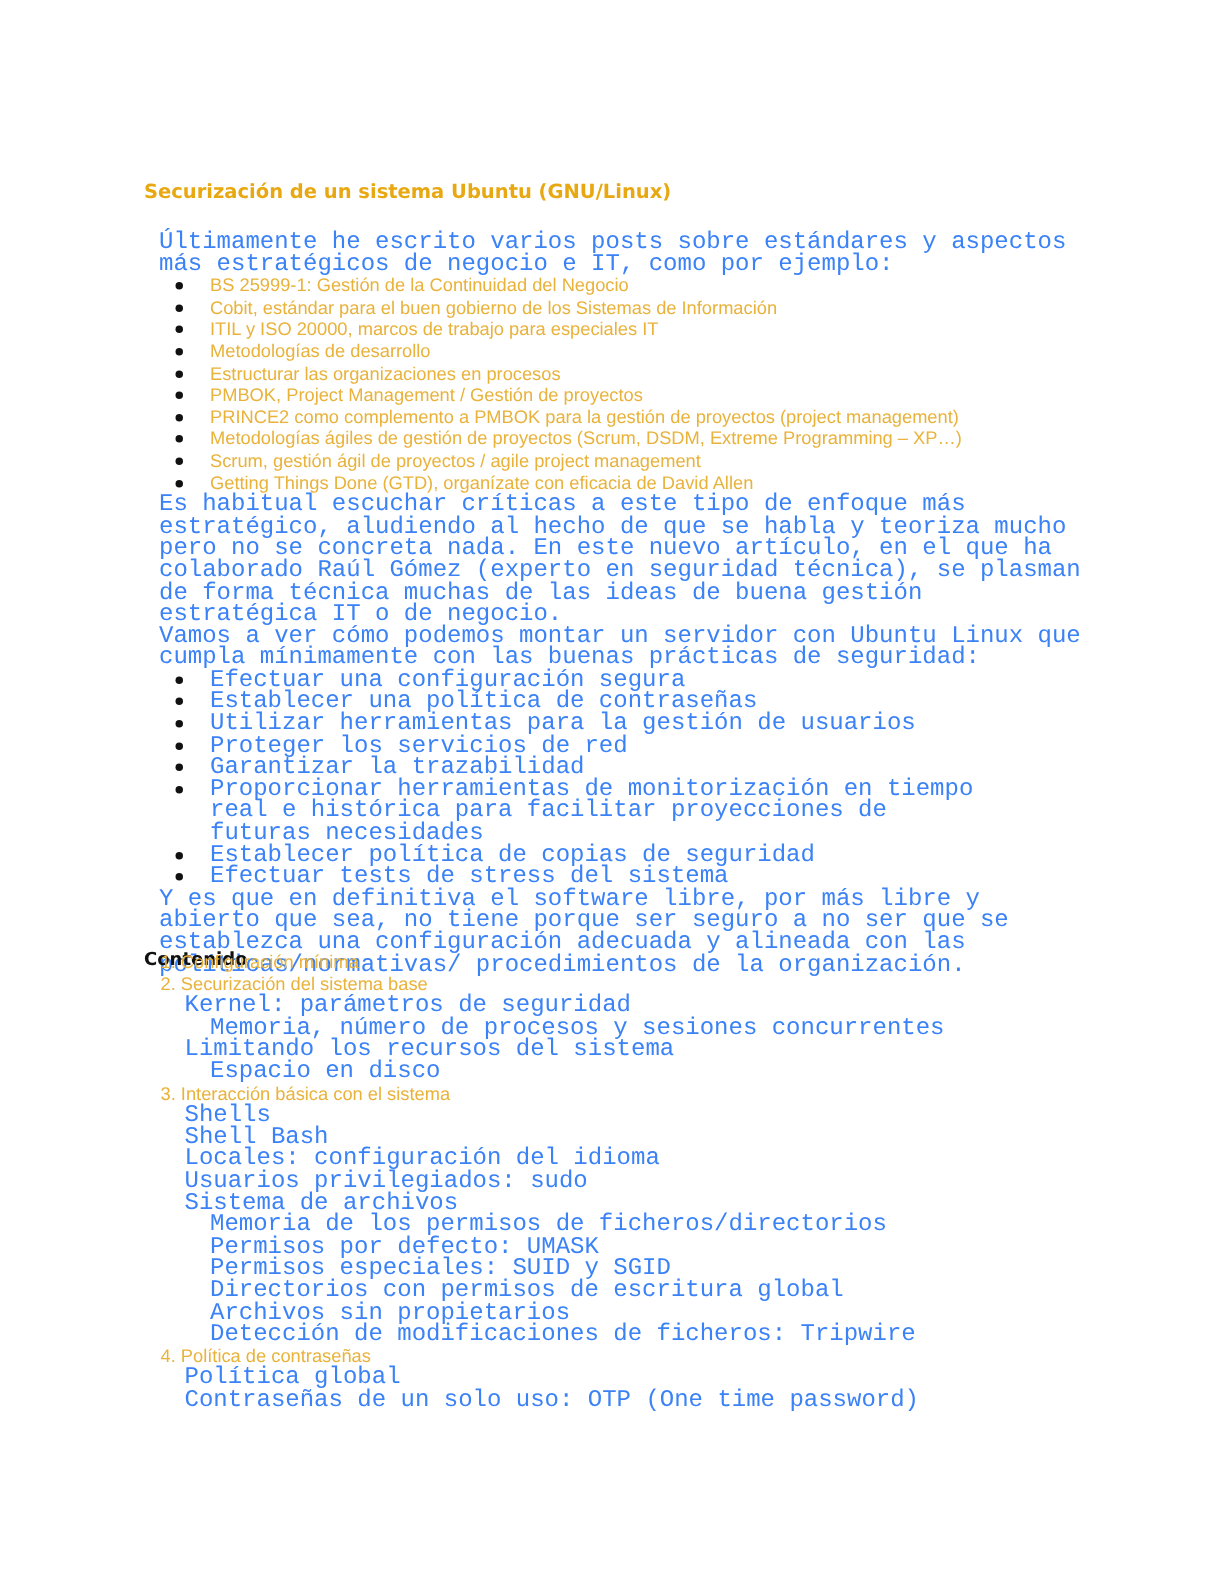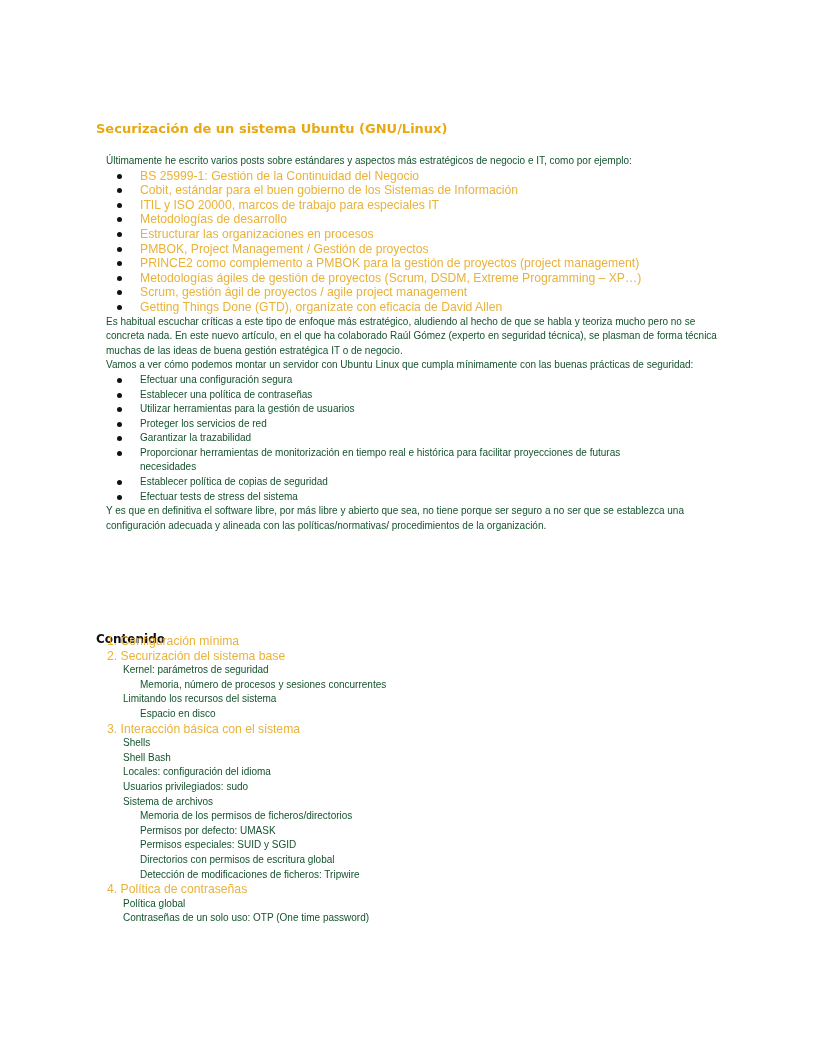--- a/index.html
+++ b/index.html
@@ -6,22 +6,22 @@
   body { width: 816px; height: 1056px; position: relative; overflow: hidden; }
   .page { position: absolute; left: 0; top: 0; width: 816px; height: 990px; }
 
   .title {
     position: absolute; left: 96px; top: 121px;
     font-family: "DejaVu Sans", sans-serif; font-weight: bold;
     font-size: 13px; color: #e8a812; margin: 0; white-space: nowrap;
   }
 
   .body-text {
-    font-family: Liberation Sans, sans-serif; font-size: 10px;
-    color: #14532d; line-height: 14.6px;
+    font-family: Liberation Mono, monospace; font-size: 16px;
+    color: #3b82f6; line-height: 14.6px;
   }
   .link-text {
     font-family: "Liberation Sans", sans-serif; font-size: 12.2px;
     color: #e9b23a; line-height: 14.6px;
   }
 
   .block { position: absolute; left: 106px; width: 620px; }
   .p { margin: 0; }
 
   ul.bullets { list-style: none; margin: 0; padding: 0; }
@@ -149,19 +149,20 @@
     <div class="toc-line lvl1 link-text">3. Interacción básica con el sistema</div>
     <div class="toc-line lvl2 body-text">Shells</div>
     <div class="toc-line lvl2 body-text">Shell Bash</div>
     <div class="toc-line lvl2 body-text">Locales: configuración del idioma</div>
     <div class="toc-line lvl2 body-text">Usuarios privilegiados: sudo</div>
     <div class="toc-line lvl2 body-text">Sistema de archivos</div>
     <div class="toc-line lvl3 body-text">Memoria de los permisos de ficheros/directorios</div>
     <div class="toc-line lvl3 body-text">Permisos por defecto: UMASK</div>
     <div class="toc-line lvl3 body-text">Permisos especiales: SUID y SGID</div>
     <div class="toc-line lvl3 body-text">Directorios con permisos de escritura global</div>
+    <div class="toc-line lvl3 body-text">Archivos sin propietarios</div>
     <div class="toc-line lvl3 body-text">Detección de modificaciones de ficheros: Tripwire</div>
     <div class="toc-line lvl1 link-text">4. Política de contraseñas</div>
     <div class="toc-line lvl2 body-text">Política global</div>
     <div class="toc-line lvl2 body-text">Contraseñas de un solo uso: OTP (One time password)</div>
   </div>
 
 </div>
 
 </body></html>

